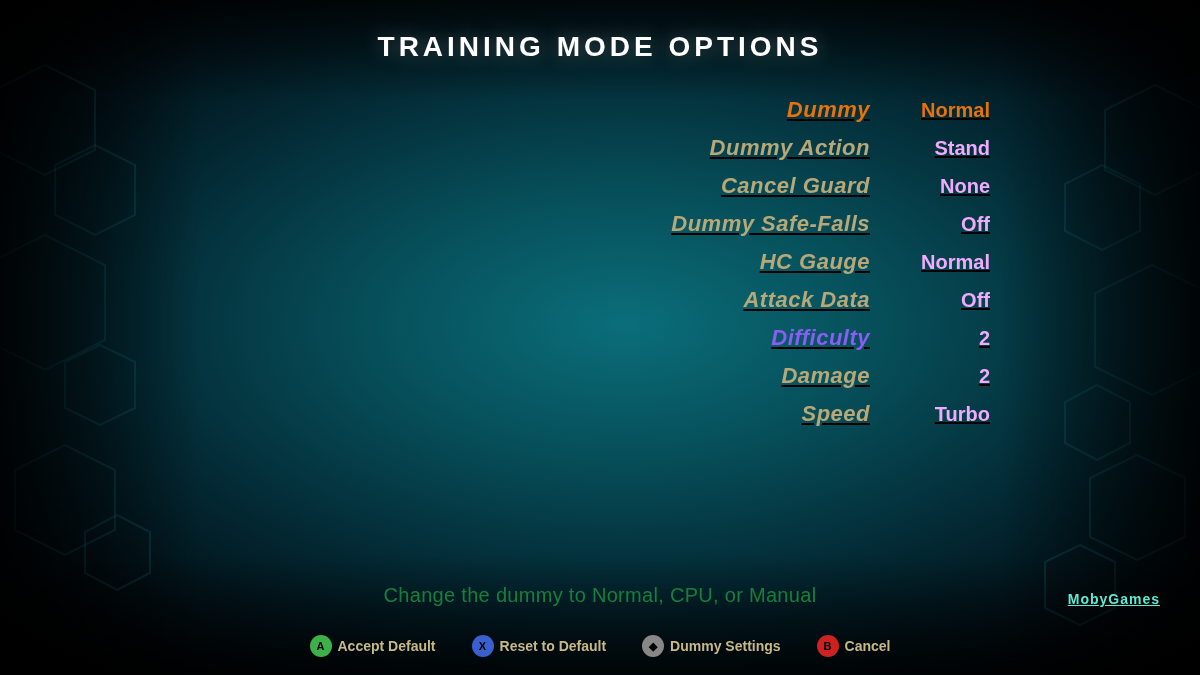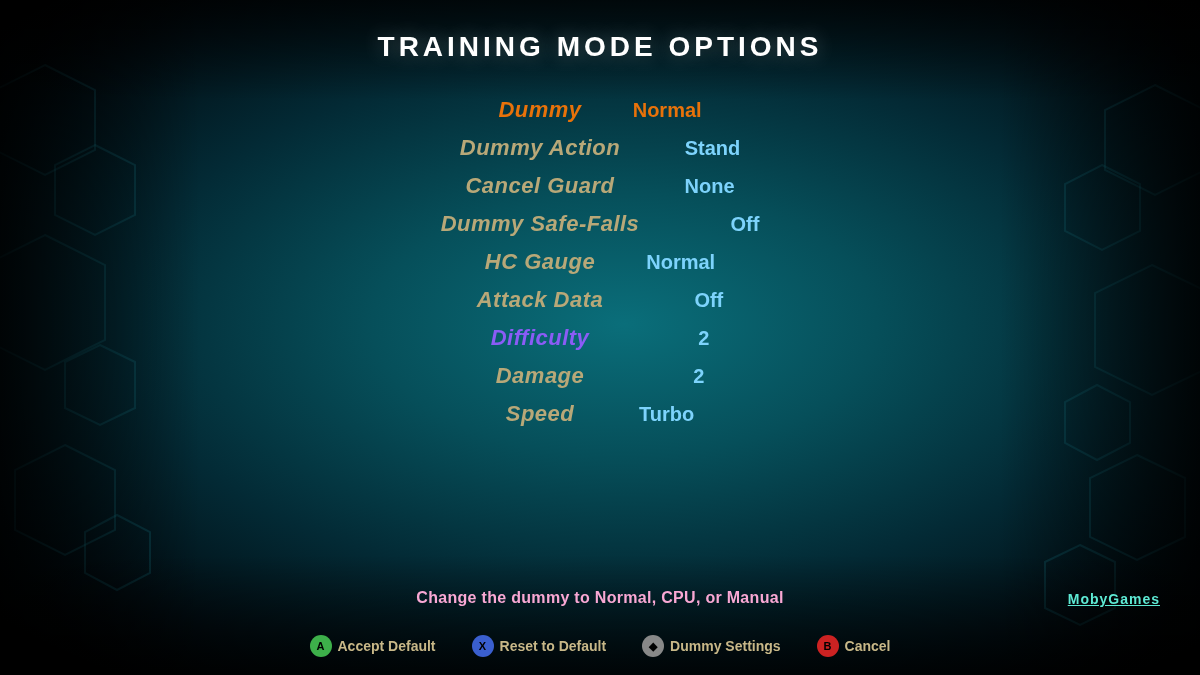--- a/index.html
+++ b/index.html
@@ -89,24 +89,25 @@
     
     .options-area {
       margin-top: 28px;
       width: 780px;
       display: flex;
       flex-direction: column;
     }
 
     .option-row {
       display: flex;
-      justify-content: center;
+      justify-content: flex-end;
       align-items: center;
       padding: 5px 0;
       min-height: 38px;
+      text-decoration: underline;
     }
 
     .option-label {
       font-style: italic;
       font-weight: 700;
       font-size: 22px;
       color: #b8a878;
       letter-spacing: 0.5px;
     }
 
@@ -114,38 +115,38 @@
       color: #e8720a;
     }
 
     .option-label.grayed {
       color: #8b5cf6;
     }
 
     .option-value {
       font-weight: 700;
       font-size: 20px;
-      color: #7dd3fc;
+      color: #f0abfc;
       min-width: 120px;
       text-align: right;
     }
 
     .option-value.selected {
       color: #e8720a;
     }
 
     
     .description-bar {
       position: absolute;
       bottom: 68px;
       left: 0; right: 0;
       text-align: center;
-      font-size: 16px;
-      color: #f9a8d4;
-      font-weight: 700;
+      font-size: 20px;
+      color: #15803d;
+      font-weight: 400;
       letter-spacing: 0.3px;
     }
 
     
     .controls-bar {
       position: absolute;
       bottom: 18px;
       left: 0; right: 0;
       display: flex;
       justify-content: center;

